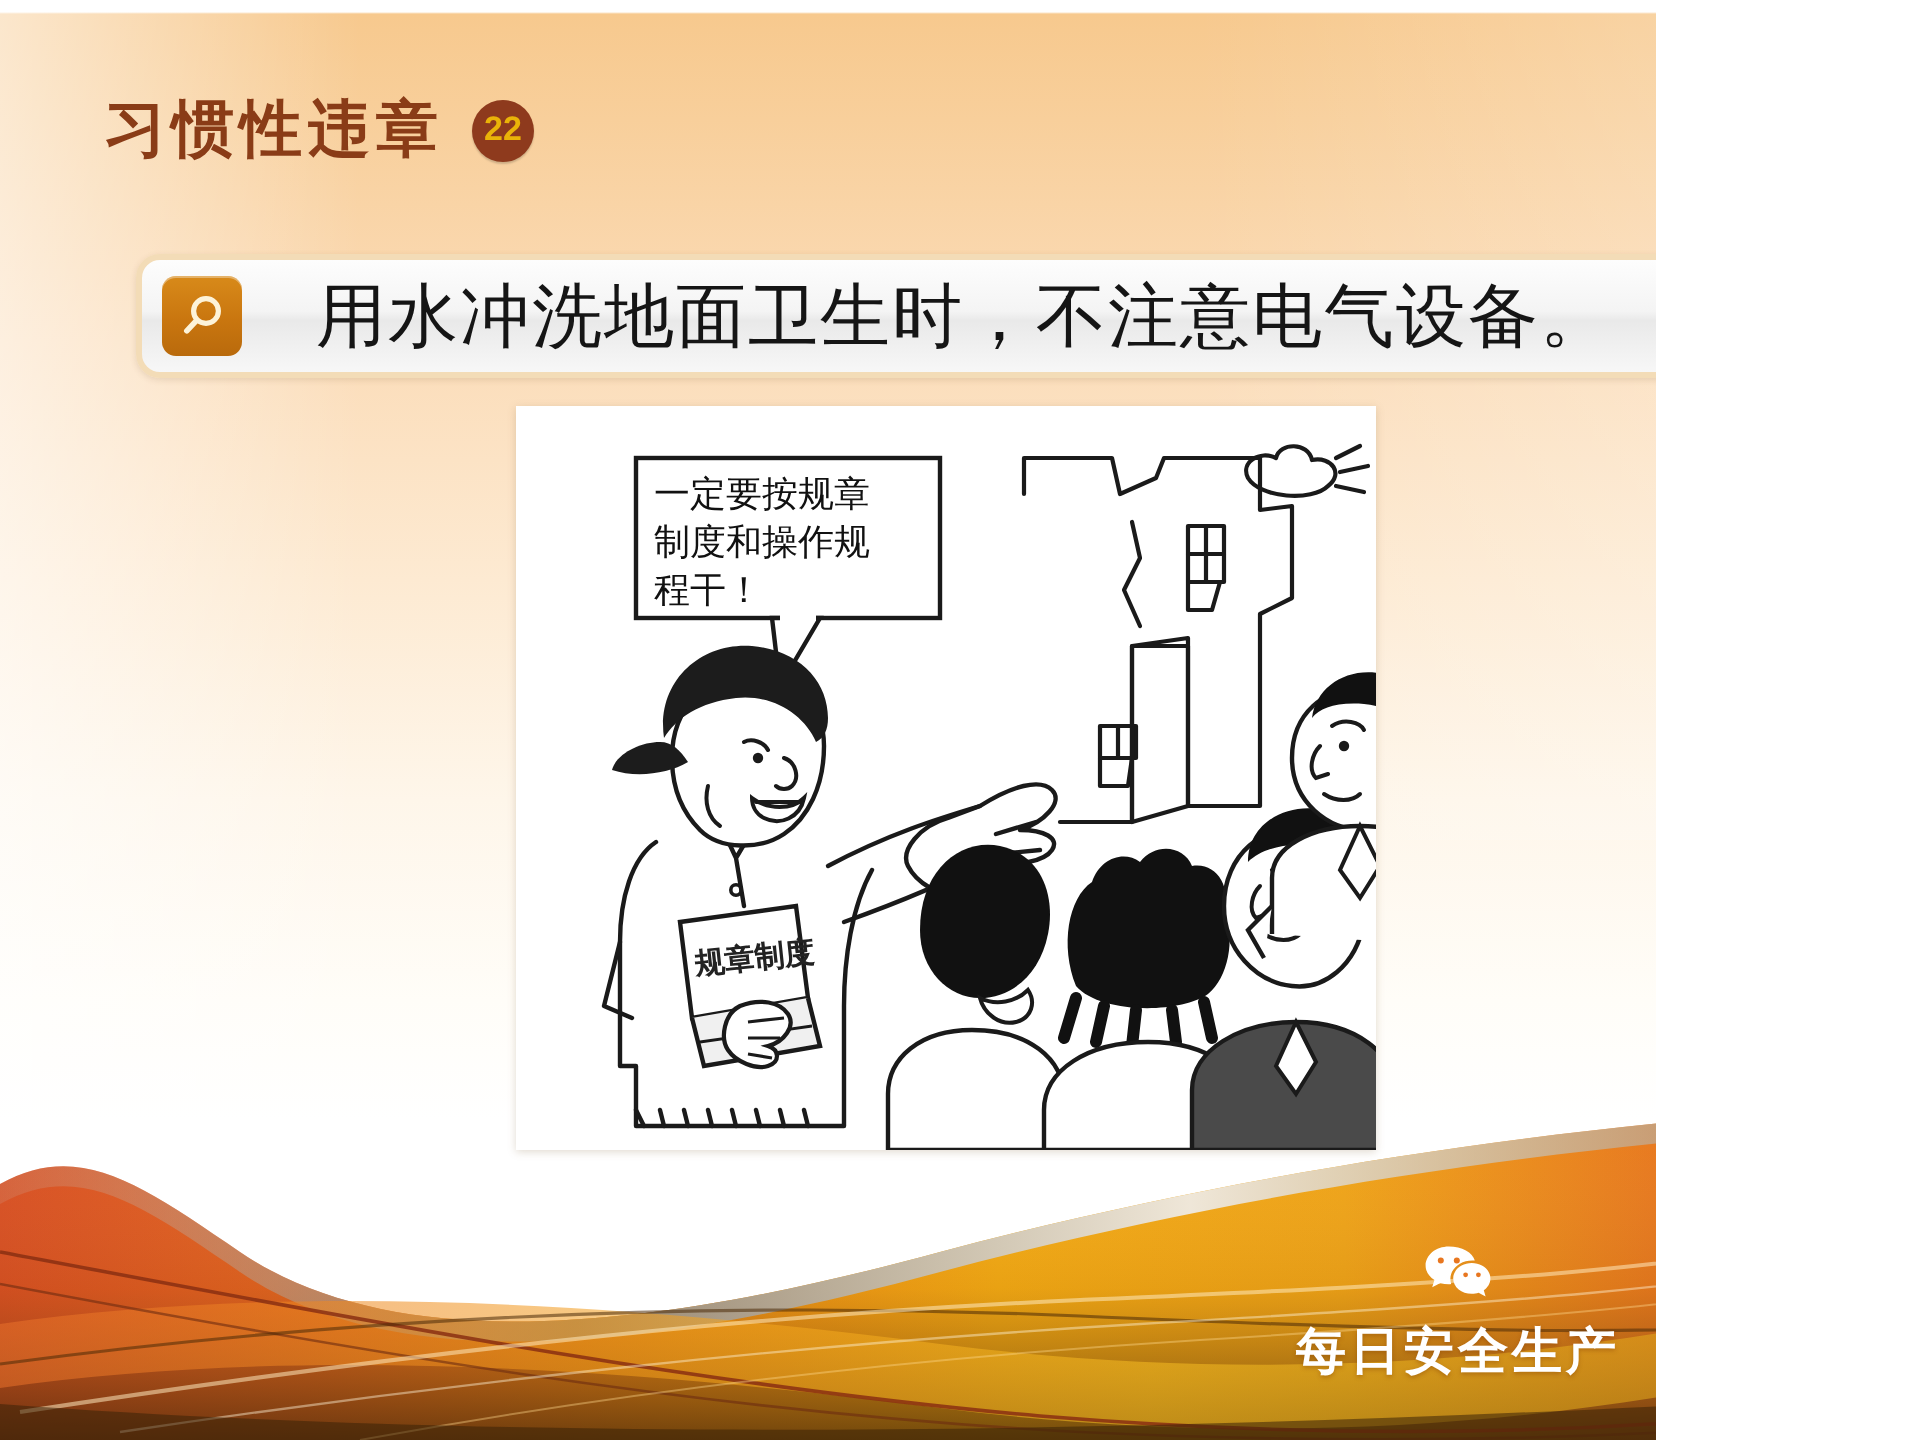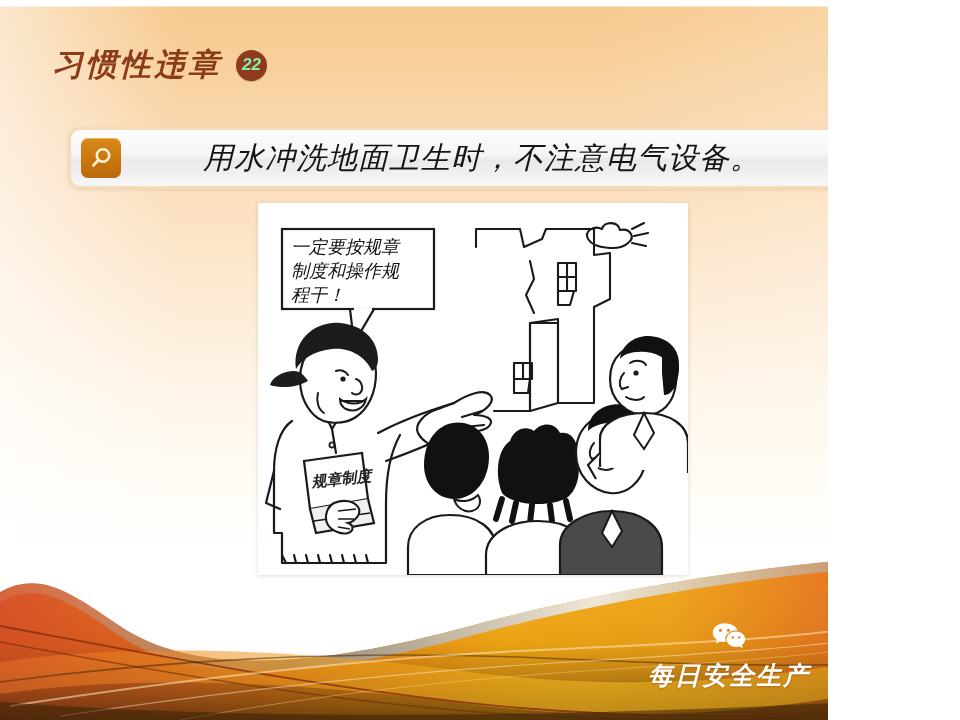--- a/index.html
+++ b/index.html
@@ -11,21 +11,20 @@
     height: 720px;
     overflow: hidden;
     font-family: "Liberation Sans", "DejaVu Sans", sans-serif;
   }
   #slide {
     position: relative;
     width: 828px;
     height: 720px;
     overflow: hidden;
     background: #ffffff;
-    font-style: italic;
   }
   
   .bg-base {
     position: absolute;
     inset: 0;
     background: linear-gradient(to bottom,
         #ffffff 0px, #ffffff 6px,
         #f7c98e 7px,
         #f8cf9b 60px,
         #fbdcb8 170px,
@@ -61,21 +60,21 @@
     font-weight: 700;
     letter-spacing: 3px;
     color: #8a3c17;
     white-space: nowrap;
   }
   .title-badge {
     width: 31px;
     height: 31px;
     border-radius: 50%;
     background: #8e3a1d;
-    color: #86efac;
+    color: #eab308;
     font-size: 17px;
     font-weight: 700;
     display: flex;
     align-items: center;
     justify-content: center;
     letter-spacing: 0px;
     font-family: "Liberation Sans", sans-serif;
     box-shadow: 0 1px 1px rgba(0,0,0,0.18);
   }
   
@@ -103,40 +102,41 @@
     display: flex;
     align-items: center;
     justify-content: center;
     box-shadow: inset 0 1px 0 rgba(255,255,255,0.35);
   }
   .banner-icon svg { display: block; }
   .banner-text {
     flex: 1;
     text-align: center;
     font-family: "DejaVu Serif", "Liberation Serif", serif;
-    font-size: 30px;
+    font-size: 35px;
     color: #151515;
     letter-spacing: 1px;
     padding-right: 16px;
     white-space: nowrap;
   }
   
   .figure-frame {
     position: absolute;
     left: 258px;
     top: 203px;
     width: 430px;
     height: 372px;
     background: #ffffff;
     box-shadow: 0 1px 4px rgba(140,110,70,0.25);
   }
   .figure-inner {
     position: absolute;
     inset: 0;
     overflow: hidden;
+    padding-left: 36px;
   }
   .figure-inner svg { display: block; }
   
   .swoosh {
     position: absolute;
     left: 0;
     bottom: 0;
     width: 960px;
     height: 190px;
   }

